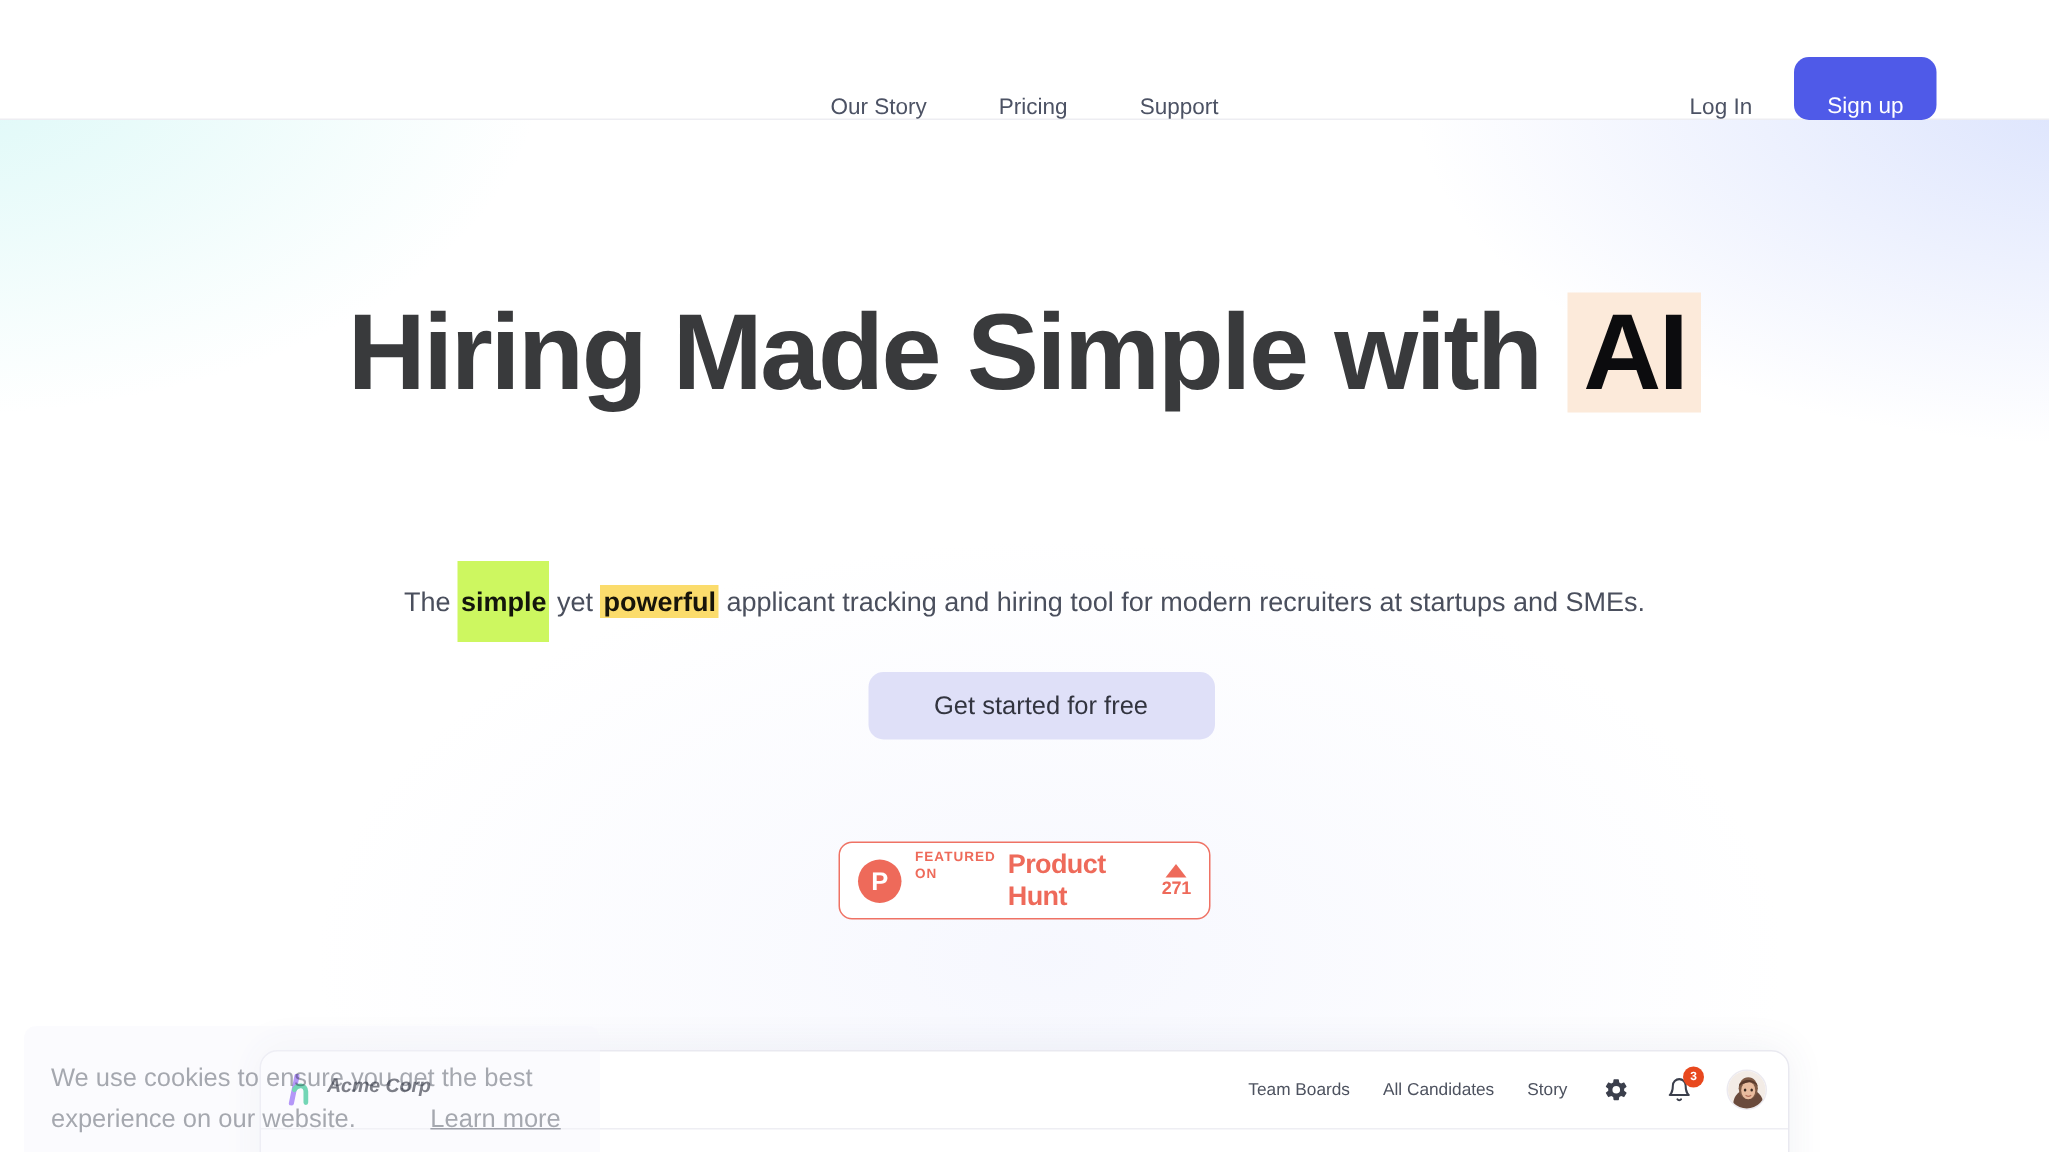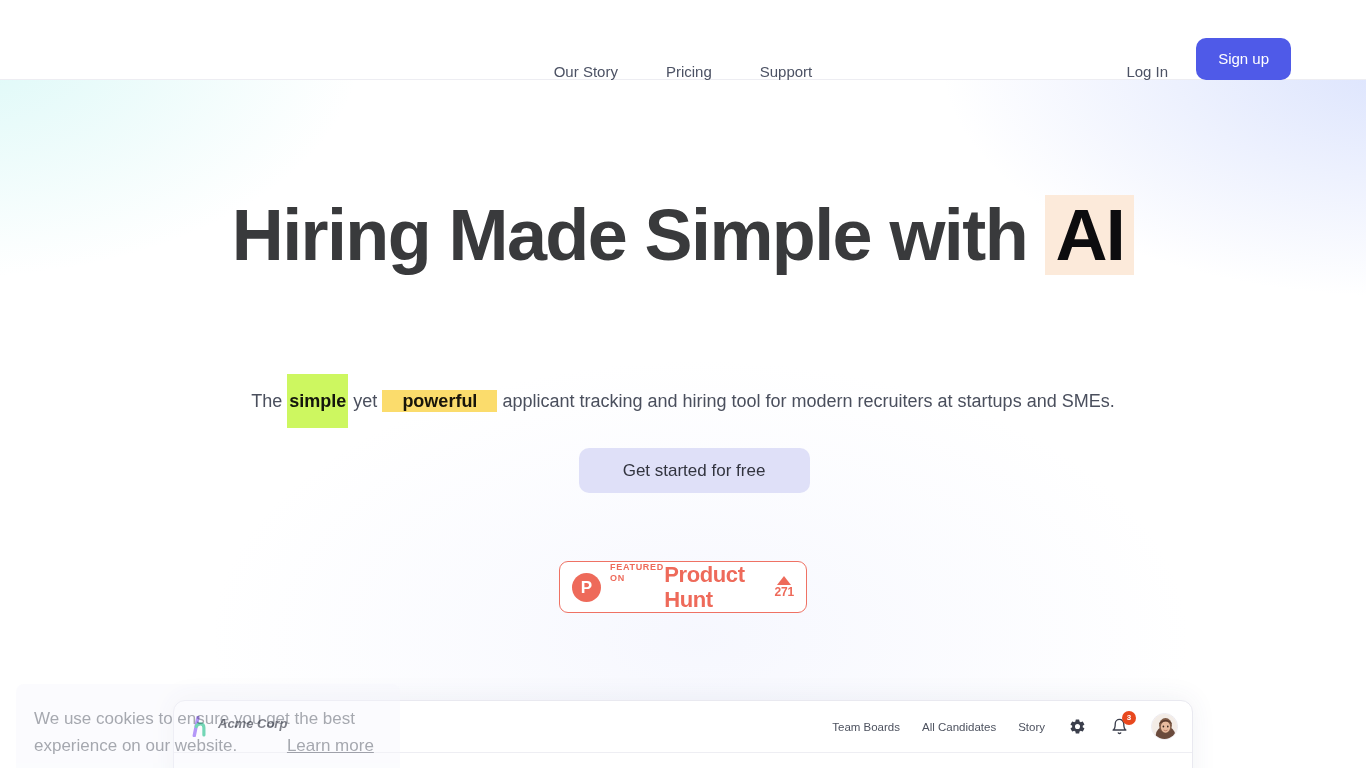--- a/index.html
+++ b/index.html
@@ -91,21 +91,21 @@
     text-decoration: none;
     cursor: pointer;
   }
   .signup-btn {
     background: #4f5ae8;
     color: #ffffff;
     font-size: 15px;
     font-weight: 500;
     border: none;
     border-radius: 10px;
-    padding: 0 22px;
+    padding: 12px 22px;
     height: 42px;
     line-height: 42px;
     cursor: pointer;
     font-family: "Liberation Sans", sans-serif;
   }
 
   
   .hero {
     position: absolute;
     top: 80px; left: 0;
@@ -152,21 +152,21 @@
   .hl-simple {
     background: #cdf760;
     color: #13150c;
     font-weight: 700;
     padding: 17px 2px;
   }
   .hl-powerful {
     background: #fbdc6c;
     color: #17140a;
     font-weight: 700;
-    padding: 1px 20px;
+    padding: 1px 2px;
   }
 
   .cta-wrap {
     position: absolute;
     top: 368px;
     left: 0;
     width: 1366px;
     display: flex;
     justify-content: center;
     padding-left: 22px;
@@ -224,21 +224,21 @@
   }
   .ph-text { display: flex; justify-content: center; }
   .ph-featured {
     font-size: 9px;
     font-weight: 700;
     letter-spacing: 0.7px;
     color: #ee6a5a;
     line-height: 1.2;
   }
   .ph-name {
-    font-size: 22px;
+    font-size: 18px;
     font-weight: 700;
     color: #ee6a5a;
     letter-spacing: -0.4px;
     line-height: 1.15;
   }
   .ph-right {
     margin-left: auto;
     display: flex;
     flex-direction: column;
     align-items: center;

